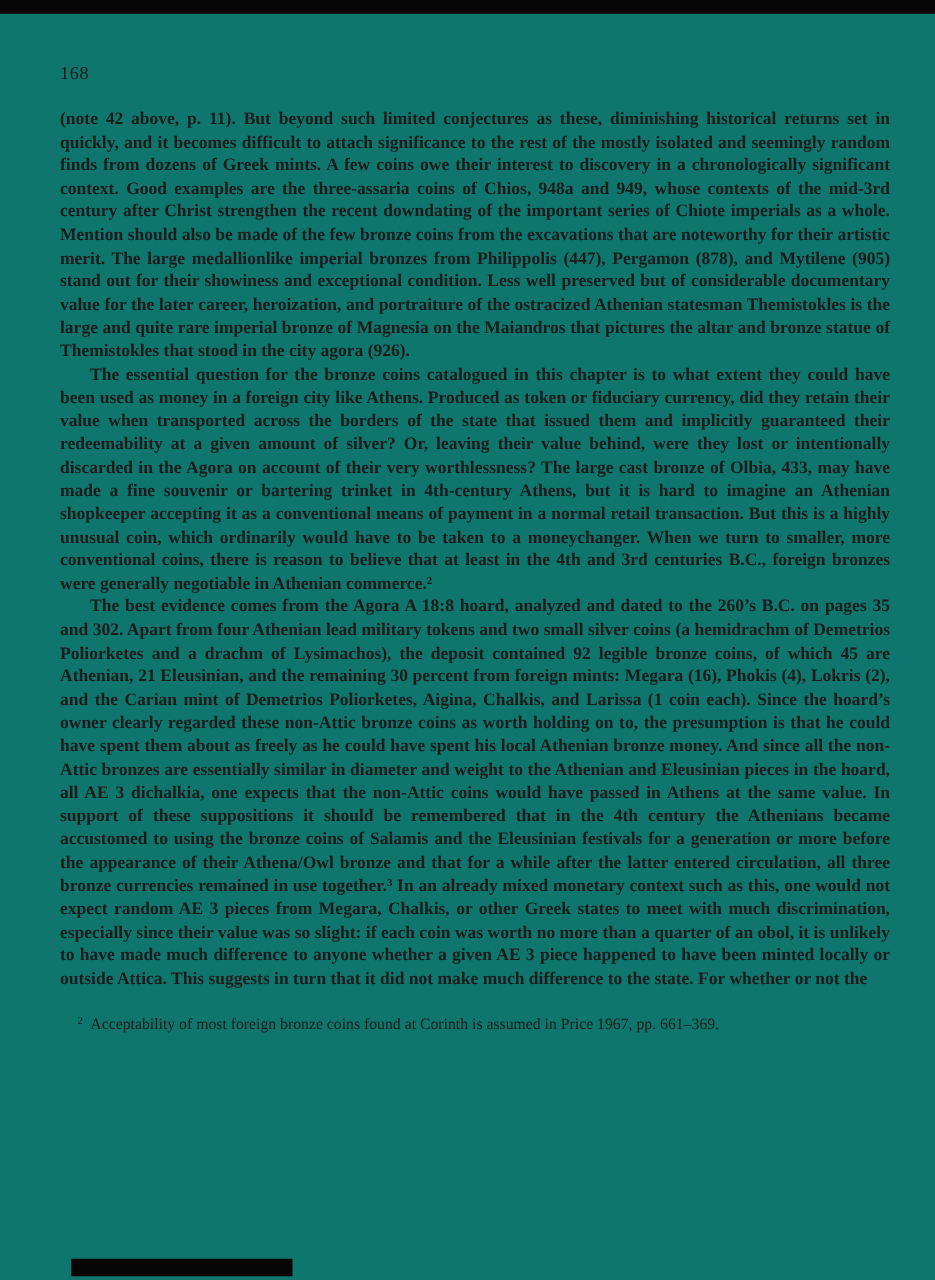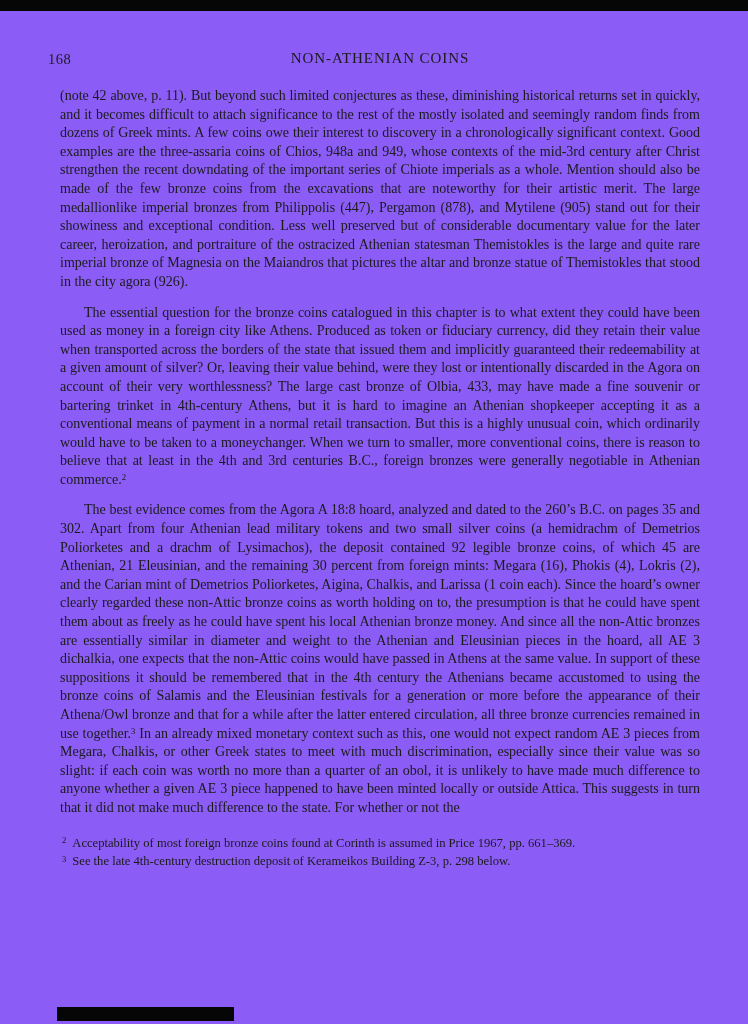--- a/index.html
+++ b/index.html
@@ -10,21 +10,21 @@
   body {
     width: 748px;
     height: 1024px;
     overflow: hidden;
   }
   .page {
     position: relative;
     box-sizing: border-box;
     width: 748px;
     height: 1024px;
-    background: #8b5cf6;
+    background: #0f766e;
     color: #1b1b1b;
     font-family: "Liberation Serif", serif;
     padding: 50px 36px 0 48px;
   }
   .scan-bar-top {
     position: absolute;
     top: 0;
     left: 0;
     width: 748px;
     height: 11px;
@@ -59,21 +59,22 @@
   }
   .body-text {
     margin-top: 17px;
     width: 664px;
     font-size: 14px;
     line-height: 18.6px;
     text-align: justify;
     text-justify: inter-word;
   }
   .para {
-    margin: 12px;
+    margin: 0;
+    font-weight: bold;
   }
   .para.indent {
     text-indent: 24px;
   }
   sup.ref {
     font-size: 0.62em;
     line-height: 0;
     vertical-align: baseline;
     position: relative;
     top: -0.45em;
@@ -100,33 +101,31 @@
 </style>
 </head>
 <body>
 
 <div class="page">
 
   <div class="scan-bar-top"></div>
 
   <header class="running-header">
     <span class="folio">168</span>
-    <span class="running-title">NON-ATHENIAN COINS</span>
   </header>
 
   <main class="body-text">
 
     <p class="para"><span>(note 42 above, p. 11). But beyond such limited conjectures as these, diminishing historical returns set in quickly, and it becomes difficult to attach significance to the rest of the mostly isolated and seemingly random finds from dozens of Greek mints. A few coins owe their interest to discovery in a chronologically significant context. Good examples are the three-assaria coins of Chios, 948a and 949, whose contexts of the mid-3rd century after Christ strengthen the recent downdating of the important series of Chiote imperials as a whole. Mention should also be made of the few bronze coins from the excavations that are noteworthy for their artistic merit. The large medallionlike imperial bronzes from Philippolis (447), Pergamon (878), and Mytilene (905) stand out for their showiness and exceptional condition. Less well preserved but of considerable documentary value for the later career, heroization, and portraiture of the ostracized Athenian statesman Themistokles is the large and quite rare imperial bronze of Magnesia on the Maiandros that pictures the altar and bronze statue of Themistokles that stood in the city agora (926).</span><sup class="ref"></sup><span></span></p>
 
     <p class="para indent"><span>The essential question for the bronze coins catalogued in this chapter is to what extent they could have been used as money in a foreign city like Athens. Produced as token or fiduciary currency, did they retain their value when transported across the borders of the state that issued them and implicitly guaranteed their redeemability at a given amount of silver?  Or, leaving their value behind, were they lost or intentionally discarded in the Agora on account of their very worthlessness?  The large cast bronze of Olbia, 433, may have made a fine souvenir or bartering trinket in 4th-century Athens, but it is hard to imagine an Athenian shopkeeper accepting it as a conventional means of payment in a normal retail transaction. But this is a highly unusual coin, which ordinarily would have to be taken to a moneychanger. When we turn to smaller, more conventional coins, there is reason to believe that at least in the 4th and 3rd centuries B.C., foreign bronzes were generally negotiable in Athenian commerce.</span><sup class="ref">2</sup><span></span></p>
 
     <p class="para indent"><span>The best evidence comes from the Agora A 18:8 hoard, analyzed and dated to the 260’s B.C. on pages 35 and 302. Apart from four Athenian lead military tokens and two small silver coins (a hemidrachm of Demetrios Poliorketes and a drachm of Lysimachos), the deposit contained 92 legible bronze coins, of which 45 are Athenian, 21 Eleusinian, and the remaining 30 percent from foreign mints:  Megara (16), Phokis (4), Lokris (2), and the Carian mint of Demetrios Poliorketes, Aigina, Chalkis, and Larissa (1 coin each). Since the hoard’s owner clearly regarded these non-Attic bronze coins as worth holding on to, the presumption is that he could have spent them about as freely as he could have spent his local Athenian bronze money. And since all the non-Attic bronzes are essentially similar in diameter and weight to the Athenian and Eleusinian pieces in the hoard, all AE 3 dichalkia, one expects that the non-Attic coins would have passed in Athens at the same value. In support of these suppositions it should be remembered that in the 4th century the Athenians became accustomed to using the bronze coins of Salamis and the Eleusinian festivals for a generation or more before the appearance of their Athena/Owl bronze and that for a while after the latter entered circulation, all three bronze currencies remained in use together.</span><sup class="ref">3</sup><span> In an already mixed monetary context such as this, one would not expect random AE 3 pieces from Megara, Chalkis, or other Greek states to meet with much discrimination, especially since their value was so slight: if each coin was worth no more than a quarter of an obol, it is unlikely to have made much difference to anyone whether a given AE 3 piece happened to have been minted locally or outside Attica. This suggests in turn that it did not make much difference to the state. For whether or not the</span></p>
 
   </main>
 
   <section class="footnotes">
     <p class="footnote"><sup class="fn-marker">2</sup><span>Acceptability of most foreign bronze coins found at Corinth is assumed in Price 1967, pp. 661–369.</span></p>
-    <p class="footnote"><sup class="fn-marker">3</sup><span>See the late 4th-century destruction deposit of Kerameikos Building Z-3, p. 298 below.</span></p>
   </section>
 
   <div class="scan-bar-bottom"></div>
 
 </div>
 
 </body></html>

